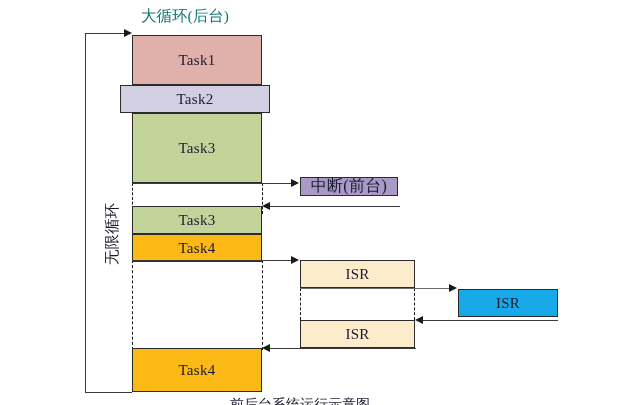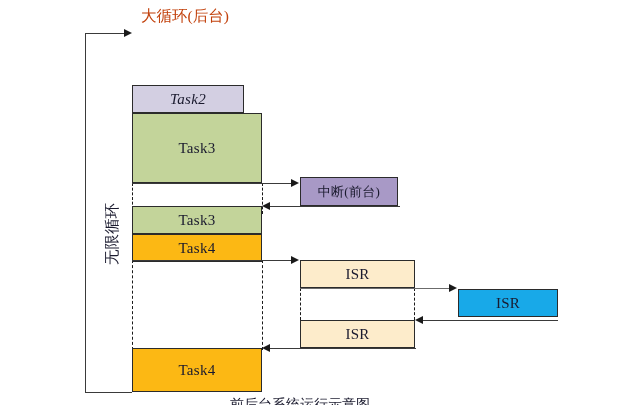--- a/index.html
+++ b/index.html
@@ -22,21 +22,21 @@
     display: flex;
     align-items: center;
     justify-content: center;
     font-size: 15px;
     color: #1a1a2e;
     letter-spacing: 0.3px;
   }
   .label {
     position: absolute;
     font-size: 15.5px;
-    color: #c2410c;
+    color: #0f766e;
     white-space: nowrap;
   }
   .vlabel {
     position: absolute;
     font-size: 15.5px;
     color: #1a1a2e;
     white-space: nowrap;
     transform-origin: 0 0;
     transform: rotate(-90deg);
   }
@@ -93,22 +93,25 @@
   <div class="arrowhead arrow-right" style="left:124px; top:28.5px;"></div>
   <div class="hline" style="left:85px; top:392px; width:47px;"></div>
 
   <div class="vlabel" style="left:102px; top:265px;">无限循环</div>
 
   <div class="dashed" style="left:132px; top:183px; height:31px;"></div>
   <div class="dashed" style="left:262px; top:183px; height:31px;"></div>
   <div class="dashed" style="left:132px; top:260px; height:90px;"></div>
   <div class="dashed" style="left:262px; top:260px; height:90px;"></div>
 
+  <div class="box" style="left:132px; top:35px; width:130px; height:50px; background:#e0b0aa;">
+    <span>Task1</span>
+  </div>
 
-  <div class="box" style="left:132px; top:85px; width:112px; height:28px; background:#d3cfe2;font-style:italic;">
+  <div class="box" style="left:120px; top:85px; width:150px; height:28px; background:#d3cfe2;">
     <span>Task2</span>
   </div>
 
   <div class="box" style="left:132px; top:113px; width:130px; height:70px; background:#c3d49a;">
     <span>Task3</span>
   </div>
 
   <div class="box" style="left:132px; top:206px; width:130px; height:28px; background:#c3d49a;">
     <span>Task3</span>
   </div>
@@ -117,21 +120,21 @@
     <span>Task4</span>
   </div>
 
   <div class="box" style="left:132px; top:348px; width:130px; height:44px; background:#fcb814;">
     <span>Task4</span>
   </div>
 
   <div class="hline" style="left:132px; top:183px; width:160px;"></div>
   <div class="arrowhead arrow-right" style="left:291px; top:178.5px;"></div>
 
-  <div class="box" style="left:300px; top:177px; width:98px; height:29px; background:#a899c6; font-size:13px;">
+  <div class="box" style="left:300px; top:177px; width:98px; height:19px; background:#a899c6; font-size:16px;">
     <span>中断(前台)</span>
   </div>
 
   <div class="hline" style="left:270px; top:206px; width:130px;"></div>
   <div class="arrowhead arrow-left" style="left:262px; top:201.5px;"></div>
 
   <div class="hline" style="left:132px; top:260px; width:160px;"></div>
   <div class="arrowhead arrow-right" style="left:291px; top:255.5px;"></div>
 
   <div class="box" style="left:300px; top:260px; width:115px; height:28px; background:#fdeccb;">

